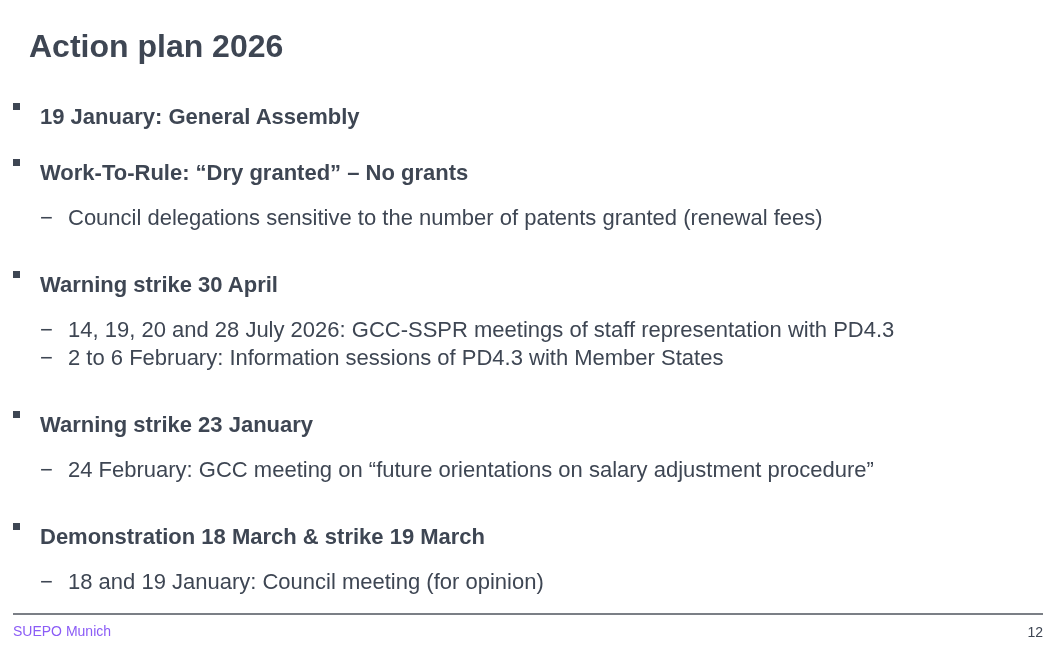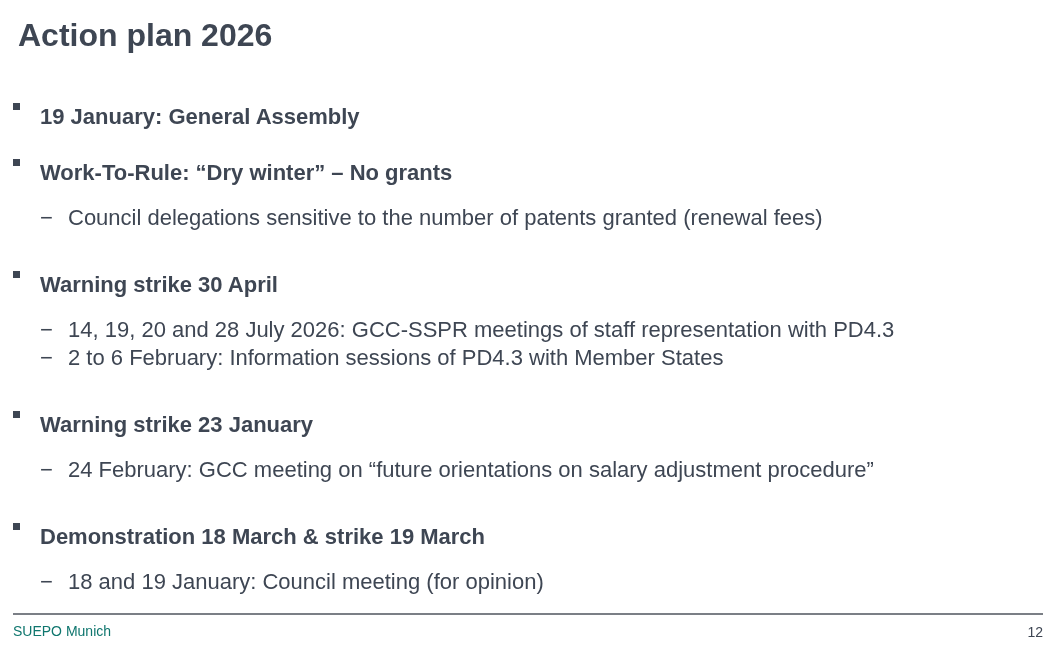--- a/index.html
+++ b/index.html
@@ -15,21 +15,21 @@
       font-family: "Liberation Sans", sans-serif;
       color: #3e4653;
     }
     .slide-title {
       position: absolute;
       left: 13px;
       top: 10px;
       font-size: 32px;
       font-weight: bold;
       line-height: 40px;
-      margin: 5px;
+      margin: 16px;
       color: #3e4653;
     }
     .item {
       position: absolute;
       white-space: nowrap;
       font-size: 22px;
       line-height: 28px;
     }
     .item.level1 {
       left: 13px;
@@ -71,21 +71,21 @@
       width: 1030px;
       height: 2px;
       background: #7b7f86;
     }
     .footer-left {
       position: absolute;
       left: 13px;
       top: 623px;
       font-size: 14px;
       line-height: 16px;
-      color: #0f766e;
+      color: #8b5cf6;
     }
     .footer-right {
       position: absolute;
       right: 15px;
       top: 624px;
       font-size: 14px;
       line-height: 16px;
       color: #3e4653;
     }
   </style>
@@ -94,21 +94,21 @@
 
 <h1 class="slide-title">Action plan 2026</h1>
 
 <div class="item level1" style="top:92px;">
   <span class="bullet-square"></span>
   <span class="text">19 January: General Assembly</span>
 </div>
 
 <div class="item level1" style="top:148px;">
   <span class="bullet-square"></span>
-  <span class="text">Work-To-Rule: “Dry winter” – No grants</span>
+  <span class="text">Work-To-Rule: “Dry granted” – No grants</span>
 </div>
 
 <div class="item level2" style="top:204px;">
   <span class="bullet-dash">−</span>
   <span class="text">Council delegations sensitive to the number of patents granted (renewal fees)</span>
 </div>
 
 <div class="item level1" style="top:260px;">
   <span class="bullet-square"></span>
   <span class="text">Warning strike 30 April</span>

